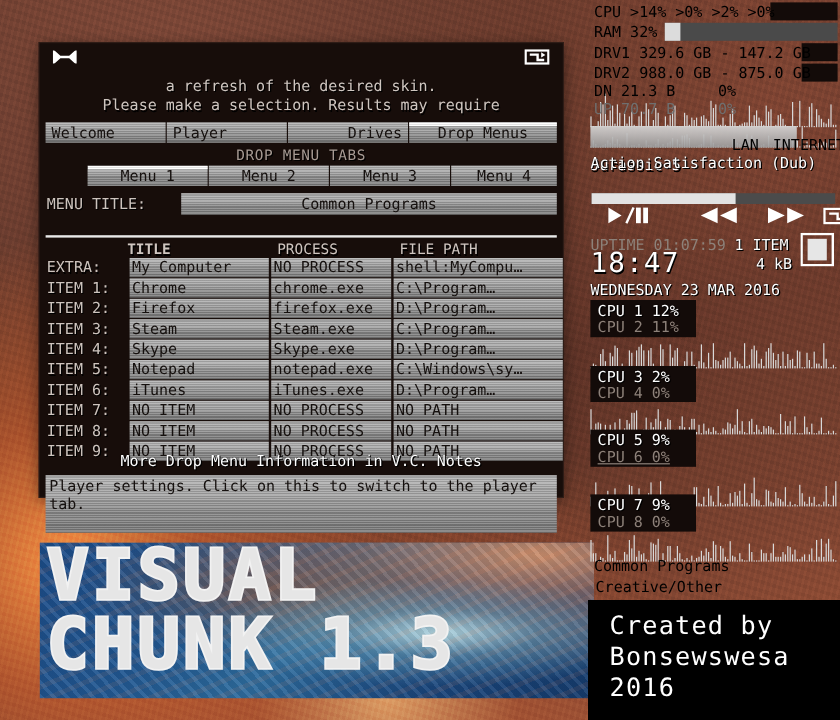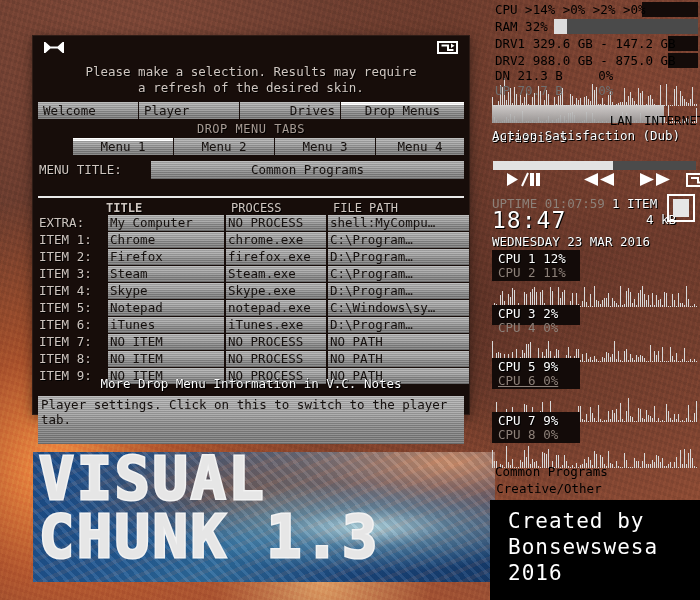--- a/index.html
+++ b/index.html
@@ -197,22 +197,22 @@
     <span class="ticon" id="ic-repeat">
       <svg width="21" height="13" viewBox="0 0 21 13">
         <rect x="1" y="1" width="19" height="11" fill="none" stroke="#fff" stroke-width="2"></rect>
         <path d="M4.5 4.5 H11 V9 H16.5" fill="none" stroke="#fff" stroke-width="2"></path>
         <path d="M14 2.5 L17.5 4.8 L14 7 Z" fill="#fff"></path>
       </svg>
     </span>
   </div>
 
   <div class="subtitle">
+    <div>a refresh of the desired skin.</div>
     <div>Please make a selection. Results may require</div>
-    <div>a refresh of the desired skin.</div>
   </div>
 
   <div class="tabrow">
     <div class="tab fld" style="left:106px;width:100px;text-align:left;">
       <span class="tl">Player</span>
     </div>
     <div class="tab fld" style="left:5px;width:100px;text-align:left;">
       <span class="tl">Welcome</span>
     </div>
     <div class="tab fld" style="left:207px;width:100px;text-align:right;">
@@ -613,21 +613,21 @@
           <path d="M15.5 2.5 L19.5 5.2 L15.5 7.5 Z" fill="#fff"></path>
         </svg>
     </span>
   </div>
 
   <div class="sb-line dim" style="top:196px;">UPTIME 01:07:59</div>
   <div class="sb-line lit" style="top:208px;font-size:23px;line-height:25px;letter-spacing:1px;">18:47</div>
   <div class="sb-line lit" style="top:234px;">WEDNESDAY 23 MAR 2016</div>
 
   <div class="sb-line lit" style="left:122px;top:196px;">1 ITEM</div>
-  <div class="sb-line lit" style="left:156px;top:212px;">4 kB</div>
+  <div class="sb-line lit" style="left:140px;top:212px;">4 kB</div>
   <span style="position:absolute;left:177px;top:194px;">
     <svg width="28" height="28" viewBox="0 0 28 28">
         <rect x="1" y="1" width="26" height="26" fill="none" stroke="#fff" stroke-width="2"></rect>
         <rect x="6" y="5" width="16" height="18" fill="#e6e6e6"></rect>
       </svg>
   </span>
 
   <div class="blk" style="left:2px;top:250px;width:88px;height:31px;">
     <div class="cpuline lit" style="left:6px;top:1px;">CPU 1 12%</div>
     <div class="cpuline dim" style="left:6px;top:15px;">CPU 2 11%</div>
@@ -731,21 +731,21 @@
       <div class="bar" style="left:190px;width:1px;height:4.2px;"></div>
       <div class="bar" style="left:192px;width:1px;height:2.4px;"></div>
       <div class="bar" style="left:194px;width:1px;height:21.0px;"></div>
       <div class="bar" style="left:196px;width:1px;height:8.2px;"></div>
       <div class="bar" style="left:198px;width:1px;height:1.3px;"></div>
       <div class="bar" style="left:200px;width:1px;height:1.1px;"></div>
       <div class="bar" style="left:202px;width:1px;height:3.3px;"></div>
       <div class="bar" style="left:204px;width:1px;height:1.1px;"></div>
     </div>
 
-  <div class="blk" style="left:2px;top:305px;width:88px;height:20px;">
+  <div class="blk" style="left:2px;top:305px;width:88px;height:30px;">
     <div class="cpuline lit" style="left:6px;top:1px;">CPU 3 2%</div>
     <div class="cpuline dim" style="left:6px;top:15px;">CPU 4 0%</div>
   </div>
   <div class="gfx cpugraph" id="cg2" style="left:2px;top:338px;width:206px;height:24px;">
       <div class="bar" style="left:0px;width:1px;height:21.3px;"></div>
       <div class="bar" style="left:2px;width:1px;height:4.0px;"></div>
       <div class="bar" style="left:4px;width:1px;height:8.8px;"></div>
       <div class="bar" style="left:6px;width:1px;height:9.7px;"></div>
       <div class="bar" style="left:8px;width:1px;height:8.6px;"></div>
       <div class="bar" style="left:10px;width:1px;height:1.0px;"></div>

